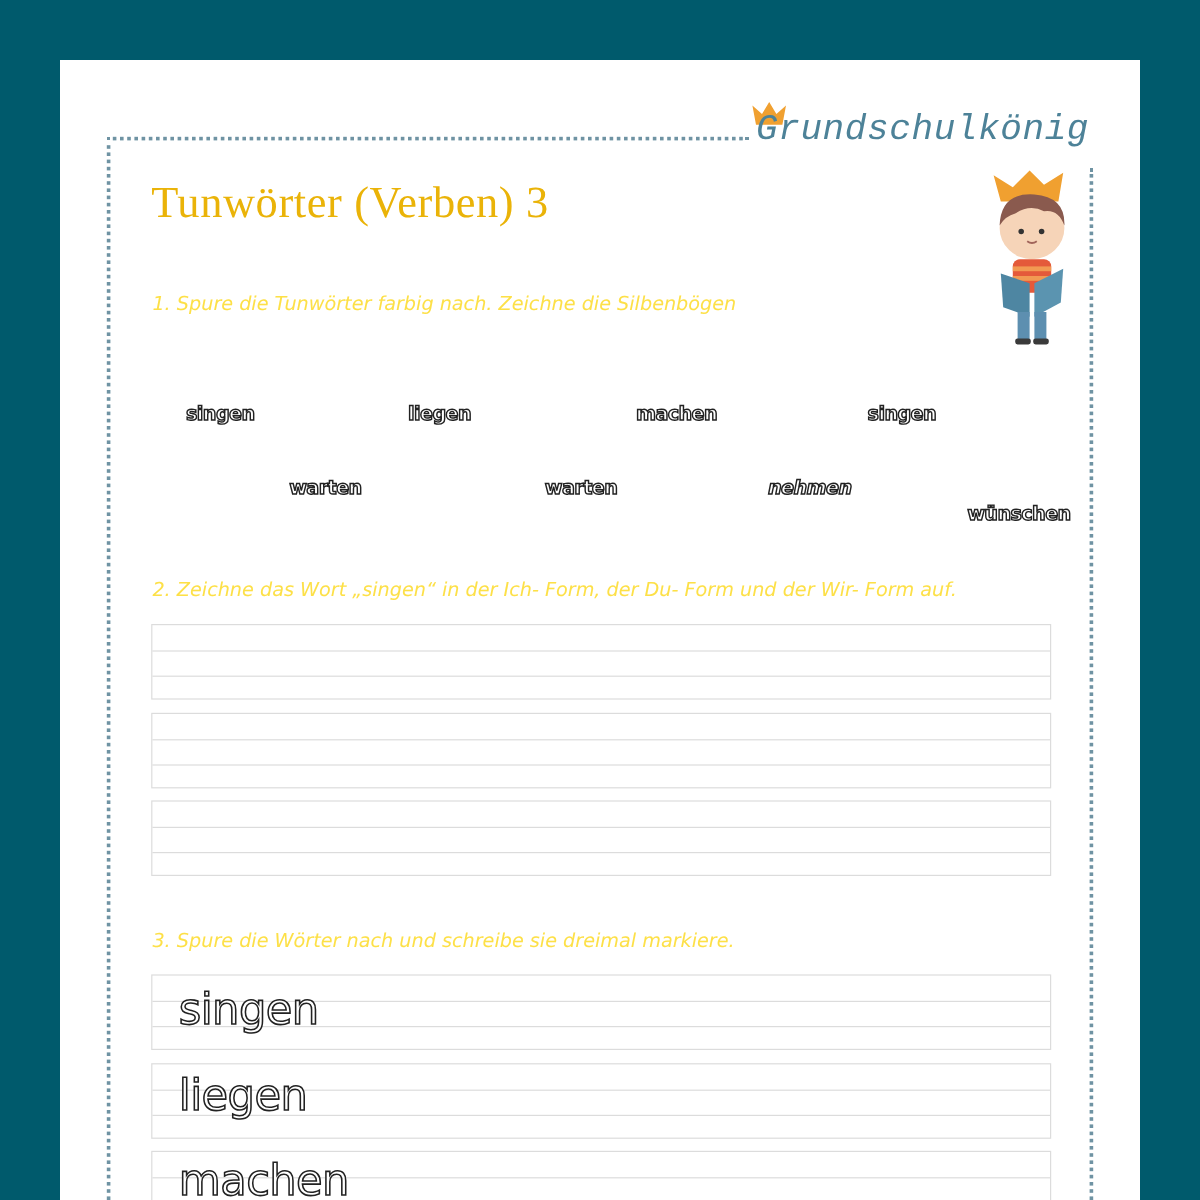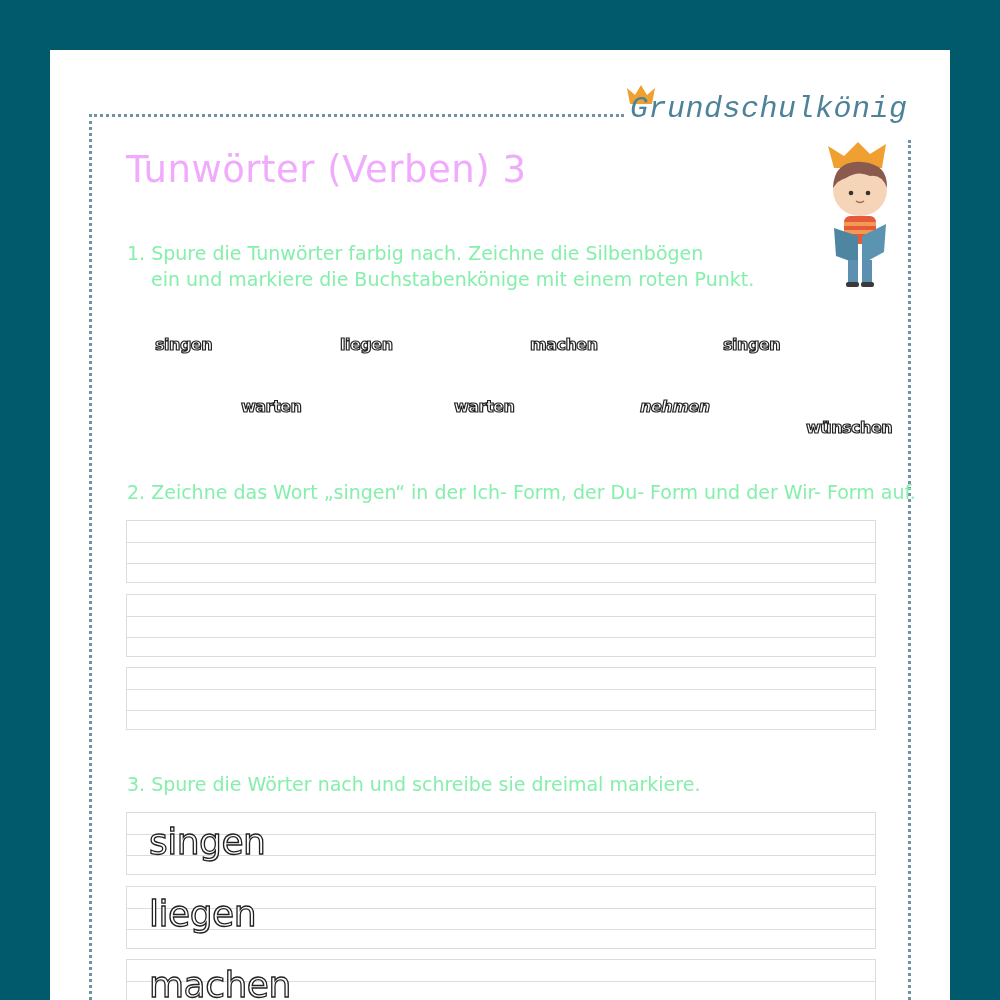--- a/index.html
+++ b/index.html
@@ -4,22 +4,22 @@
 <style>
   html, body { margin:0; padding:0; }
   body { width:1000px; height:1000px; background:#005a6c; position:relative; overflow:hidden; font-family:"DejaVu Sans", sans-serif; color:#1b1b1b; }
   .page { position:absolute; left:50px; top:50px; width:900px; height:950px; background:#ffffff; }
   .frame-top { position:absolute; left:89px; top:114px; width:535px; height:0; border-top:3px dotted #6f93a3; }
   .frame-left { position:absolute; left:89px; top:114px; width:0; height:886px; border-left:3px dotted #6f93a3; }
   .frame-right { position:absolute; left:908px; top:140px; width:0; height:860px; border-left:3px dotted #6f93a3; }
   .logo { position:absolute; left:630px; top:92px; font-family:Liberation Mono, monospace; font-style:italic; font-size:30px; color:#4d8298; letter-spacing:0.5px; }
   .logo-crown { position:absolute; left:626px; top:84px; }
   .boy { position:absolute; left:824px; top:140px; }
-  .title { position:absolute; left:126px; top:148px; font-size:37px; letter-spacing:0.5px; color:#f0abfc; }
-  .task { position:absolute; left:127px; font-size:19px; line-height:26px; color:#86efac; }
+  .title { position:absolute; left:126px; top:148px; font-size:37px; letter-spacing:0.5px; color:#eab308;font-family:Liberation Serif, serif; }
+  .task { position:absolute; left:127px; font-size:16px; line-height:26px; color:#fde047;font-style:italic; }
   .task .indent { padding-left:24px; display:block; }
   .outline-word { position:absolute; font-family:"DejaVu Sans", sans-serif; font-size:16px; font-weight:bold; color:#fff; -webkit-text-stroke:1.2px #222; letter-spacing:-0.5px; }
   .lines-box { position:absolute; left:126px; width:750px; height:63px; border:1px solid #dcdcdc; box-sizing:border-box; }
   .lines-box .l1 { position:absolute; left:0; right:0; top:21px; border-top:1px solid #dcdcdc; }
   .lines-box .l2 { position:absolute; left:0; right:0; top:42px; border-top:1px solid #dcdcdc; }
   .trace-word { position:absolute; left:22px; font-family:"DejaVu Sans", sans-serif; font-size:36px; color:#fff; -webkit-text-stroke:1.3px #222; letter-spacing:-0.5px; }
 </style>
 </head>
 <body>
 
@@ -50,21 +50,20 @@
   <rect x="38" y="120" width="10" height="24" fill="#5d8fb0"></rect>
   <rect x="22" y="142" width="13" height="5" rx="2" fill="#3a3a3a"></rect>
   <rect x="37" y="142" width="13" height="5" rx="2" fill="#3a3a3a"></rect>
 </svg>
 
 <div class="title">Tunwörter (Verben)  3</div>
 
 <div class="task" style="top:240px;">
   <span>1.</span>
   <span>Spure die Tunwörter farbig nach. Zeichne die Silbenbögen</span>
-  <span class="indent">ein und markiere die Buchstabenkönige mit einem roten Punkt.</span>
 </div>
 
 <div class="outline-word" style="left:155px; top:335px;">singen</div>
 <div class="outline-word" style="left:340px; top:335px;">liegen</div>
 <div class="outline-word" style="left:530px; top:335px;">machen</div>
 <div class="outline-word" style="left:723px; top:335px;">singen</div>
 <div class="outline-word" style="left:241px; top:397px;">warten</div>
 <div class="outline-word" style="left:442px; top:397px;margin-left:12px;">warten</div>
 <div class="outline-word" style="left:640px; top:397px;font-style:italic;">nehmen</div>
 <div class="outline-word" style="left:806px; top:418px;text-align:right;">wünschen</div>

